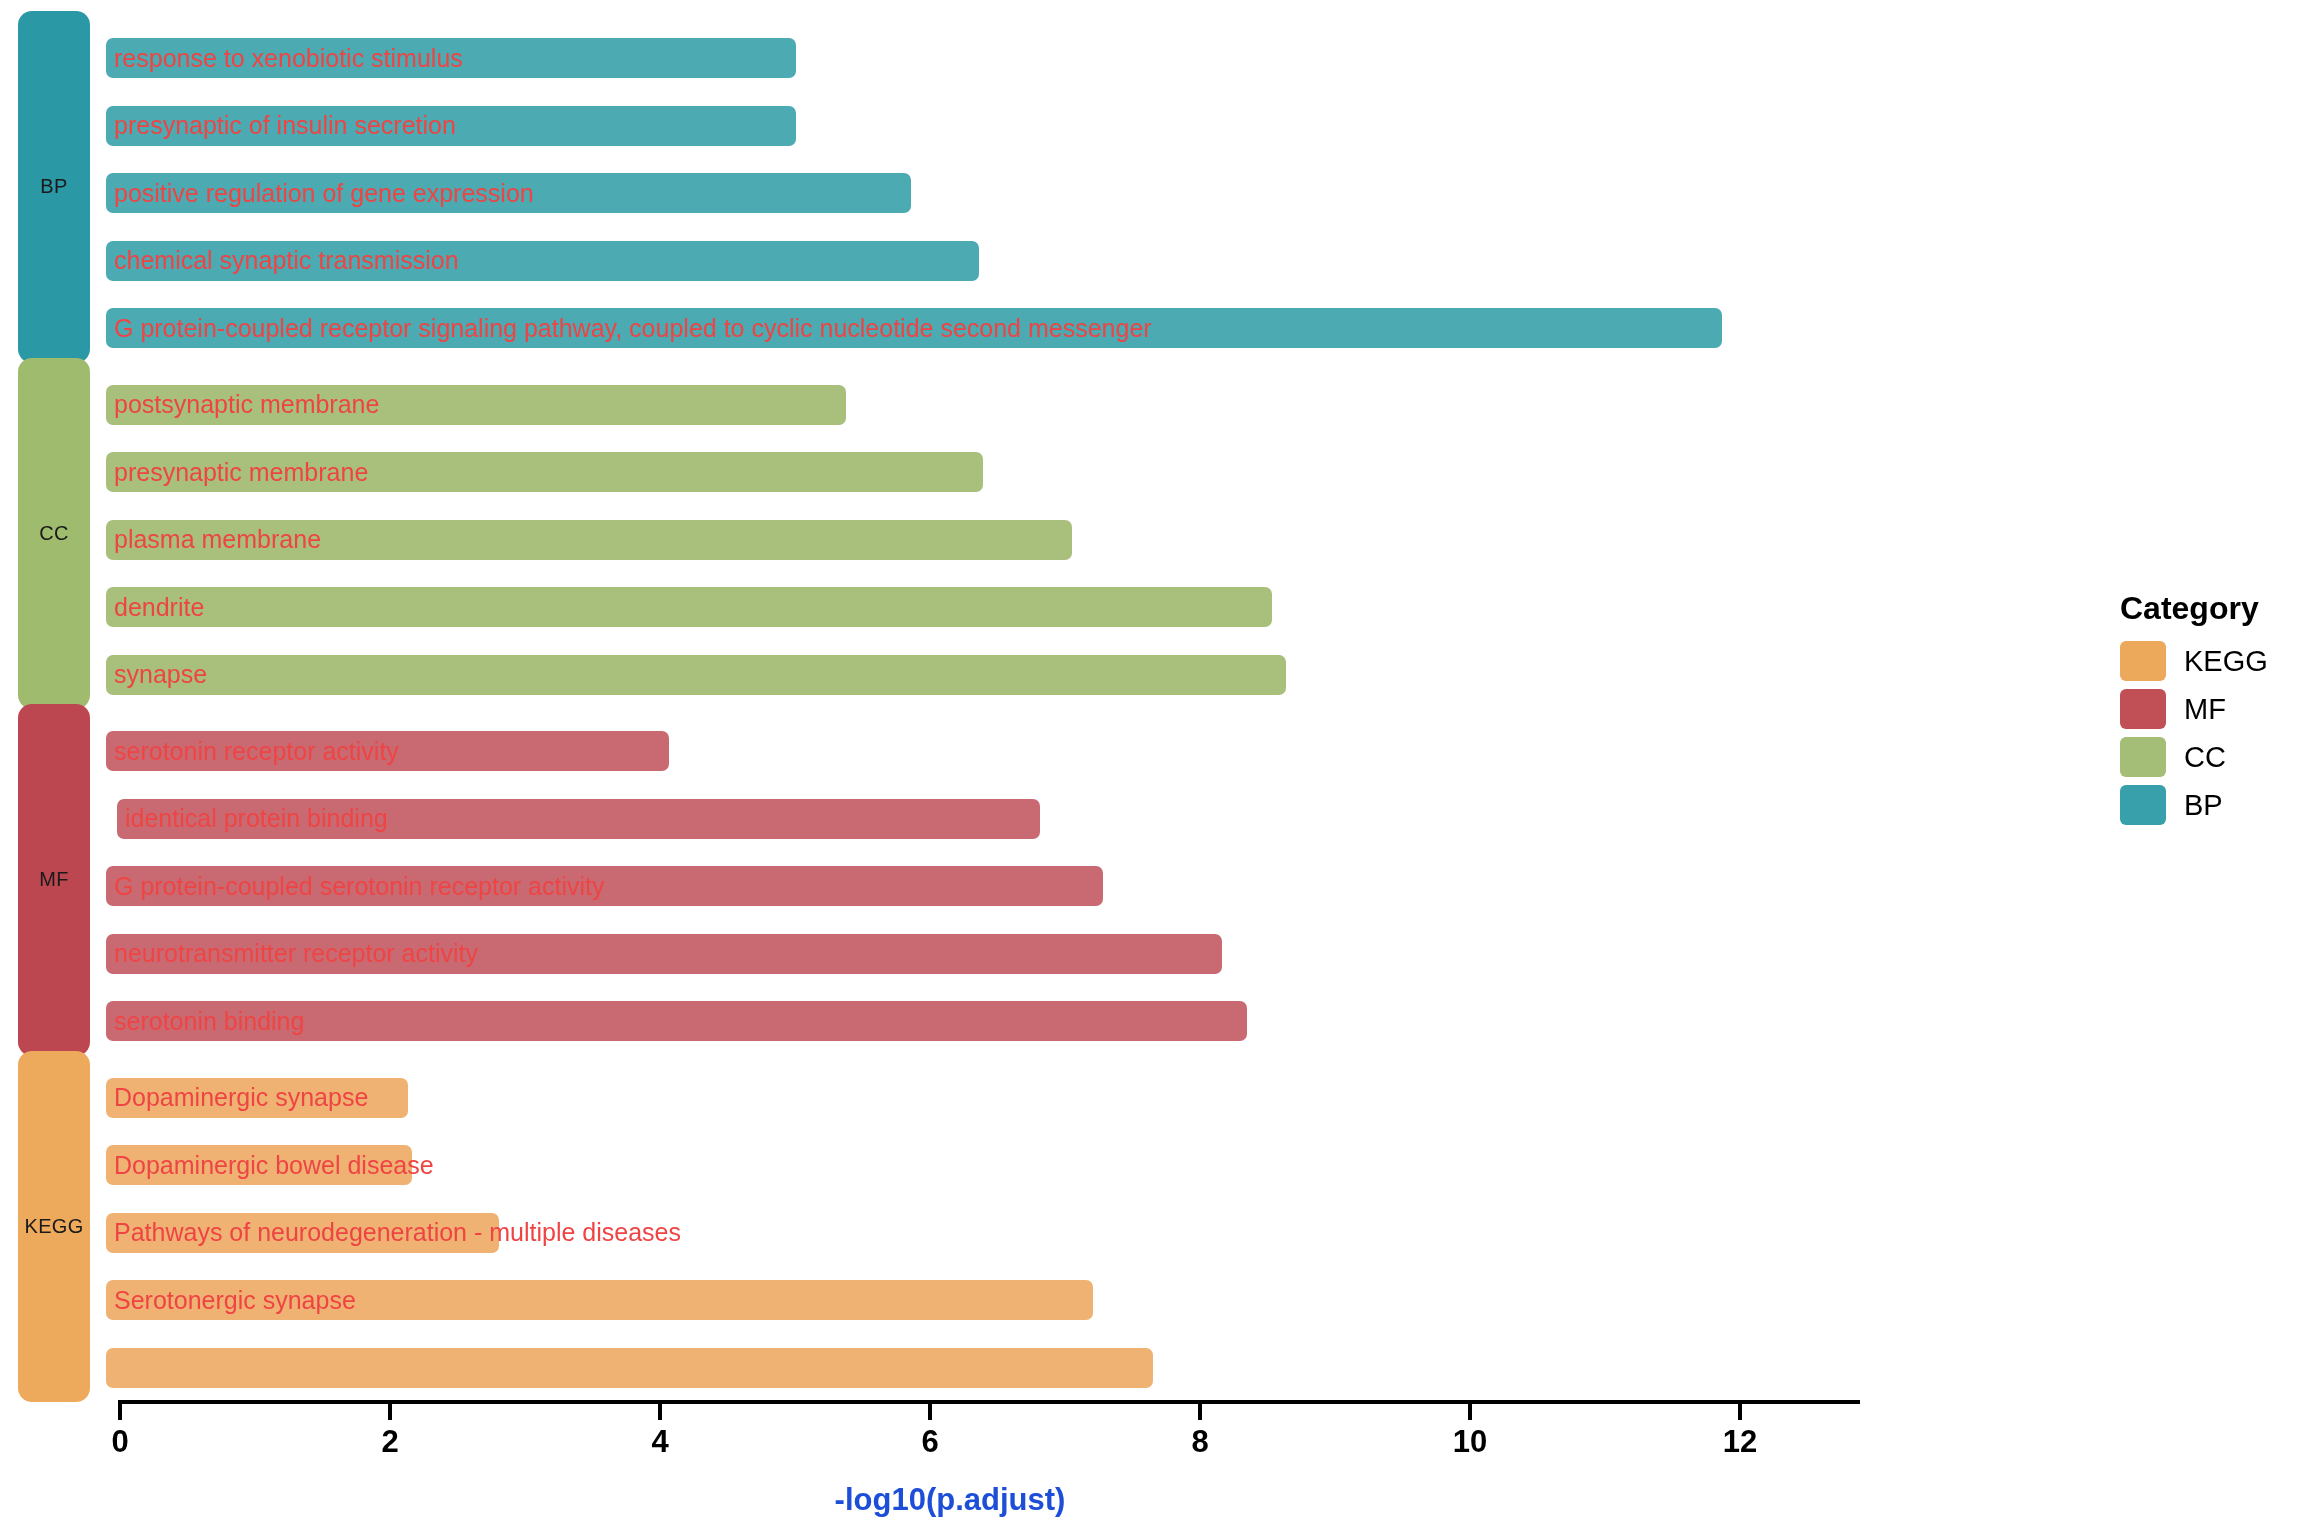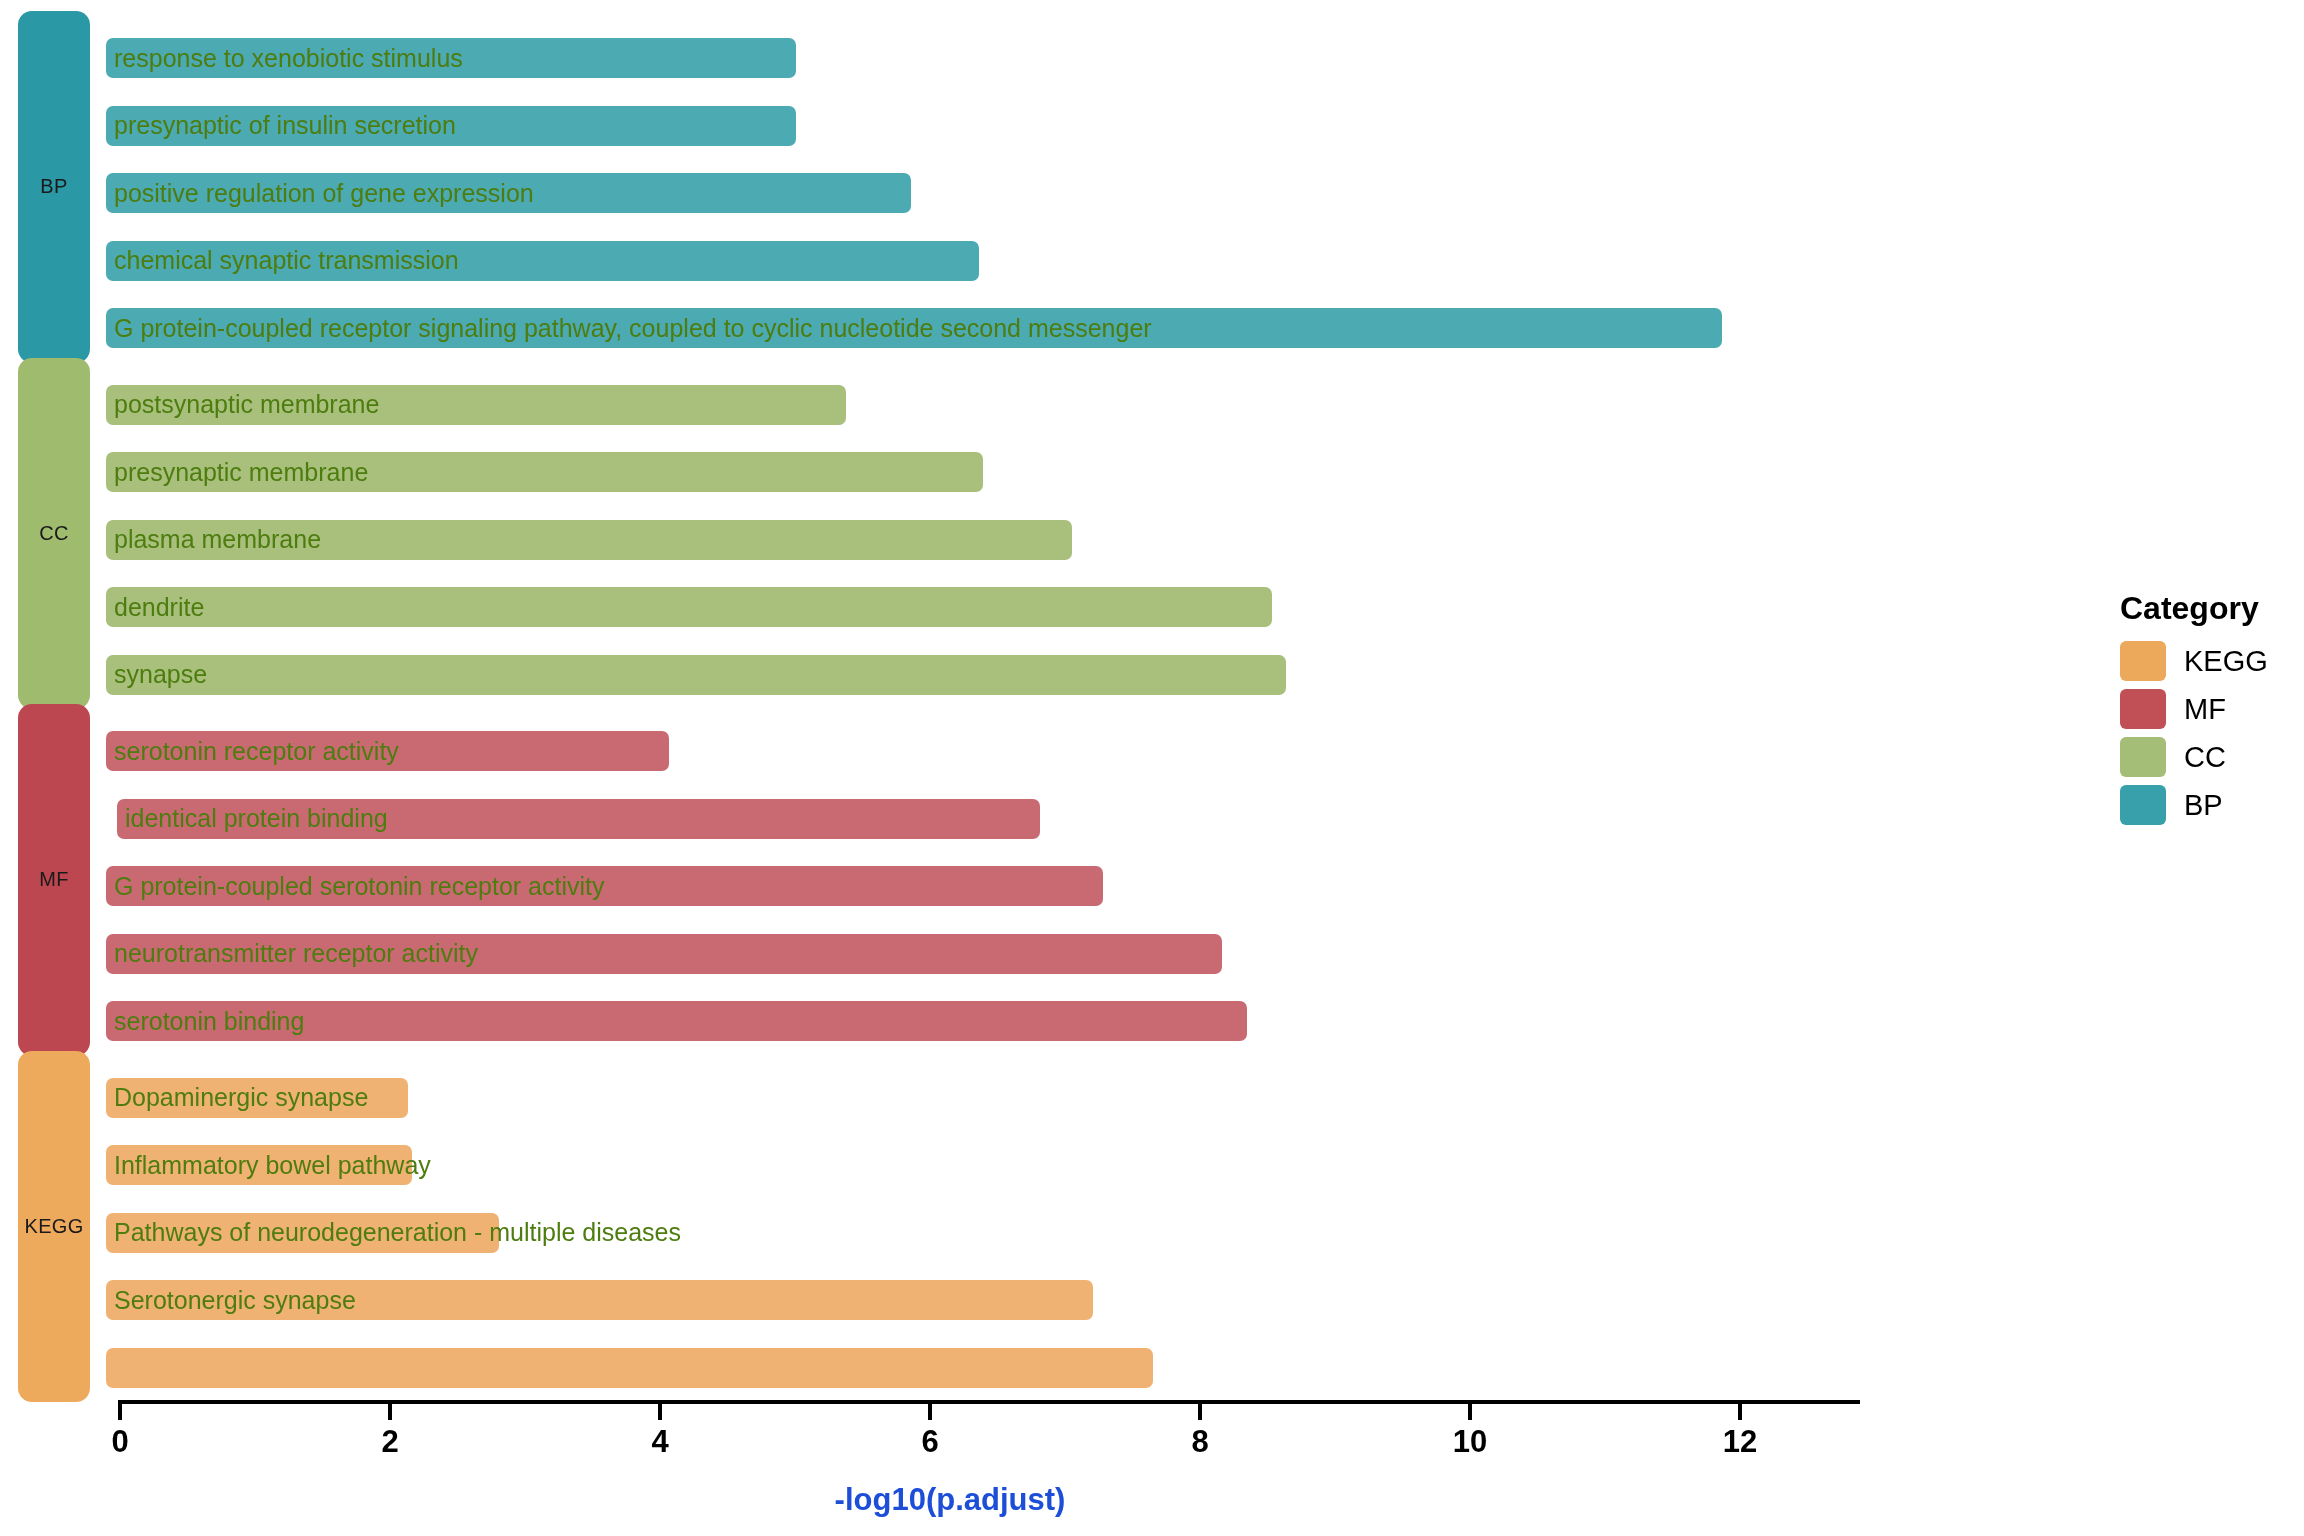--- a/index.html
+++ b/index.html
@@ -20,21 +20,21 @@
     font-family:"Liberation Sans",sans-serif;white-space:nowrap;
   }
 
   .bar-row{position:absolute;left:106px;height:40px;}
   .bar{
     position:absolute;left:0;top:0;height:40px;border-radius:7px;
   }
   .bar-label{
     position:absolute;left:8px;top:0;height:40px;
     display:flex;align-items:center;
-    font-size:25px;color:#4d7c0f;white-space:nowrap;
+    font-size:25px;color:#ef4444;white-space:nowrap;
     font-family:"Liberation Sans",sans-serif;
   }
 
   
   .axis-line{
     position:absolute;left:120px;top:1400px;width:1740px;height:4px;background:#000;
   }
   .tick{
     position:absolute;top:1400px;width:4px;height:20px;background:#000;
   }
@@ -138,21 +138,21 @@
       </div>
       <div class="facet-tab" style="top: 1050.5px; height: 351.5px; background: rgb(237, 169, 92);">
         <span>KEGG</span>
       </div>
       <div class="bar-row" style="top: 1077.5px; width: 301.55px;">
         <div class="bar" style="width: 301.55px; background: rgb(240, 178, 115);"></div>
         <div class="bar-label">Dopaminergic synapse</div>
       </div>
       <div class="bar-row" style="top: 1145px; width: 305.6px;">
         <div class="bar" style="width: 305.6px; background: rgb(240, 178, 115);"></div>
-        <div class="bar-label">Inflammatory bowel pathway</div>
+        <div class="bar-label">Dopaminergic bowel disease</div>
       </div>
       <div class="bar-row" style="top: 1212.5px; width: 393.35px;">
         <div class="bar" style="width: 393.35px; background: rgb(240, 178, 115);"></div>
         <div class="bar-label">Pathways of neurodegeneration - multiple diseases</div>
       </div>
       <div class="bar-row" style="top: 1280px; width: 987.35px;">
         <div class="bar" style="width: 987.35px; background: rgb(240, 178, 115);"></div>
         <div class="bar-label">Serotonergic synapse</div>
       </div>
       <div class="bar-row" style="top: 1347.5px; width: 1046.75px;">

